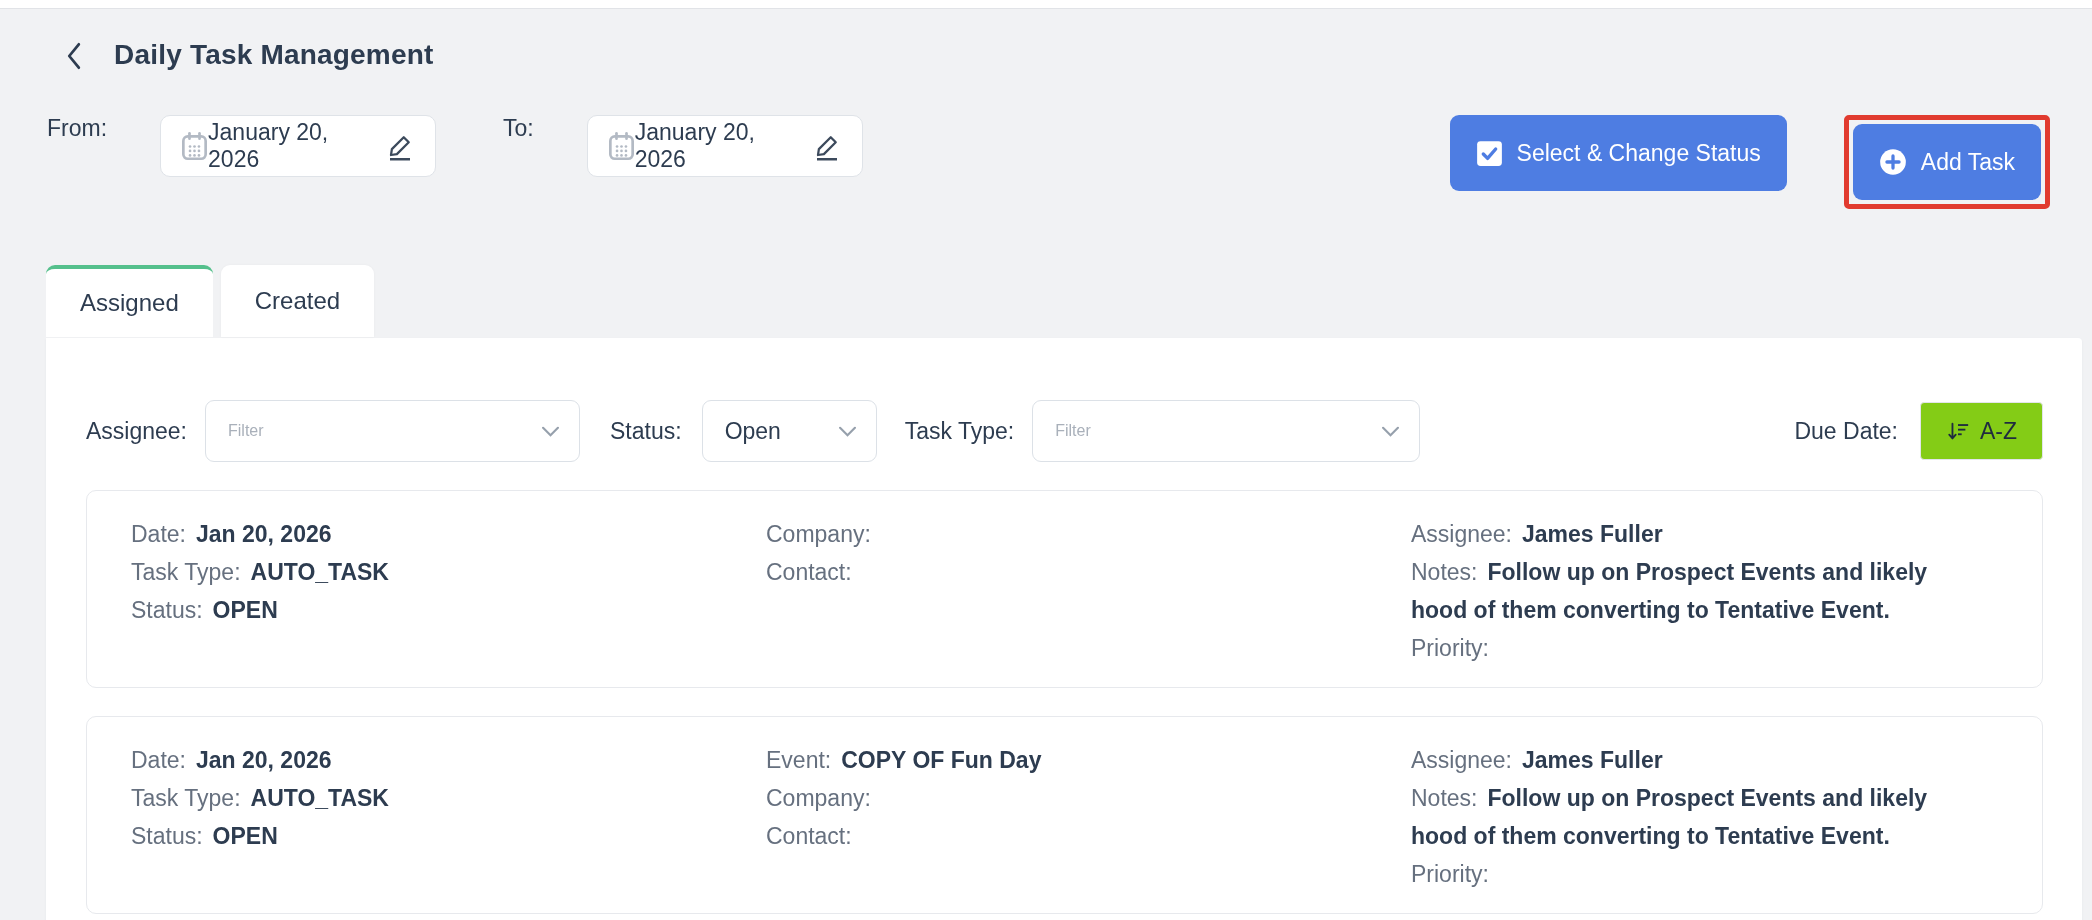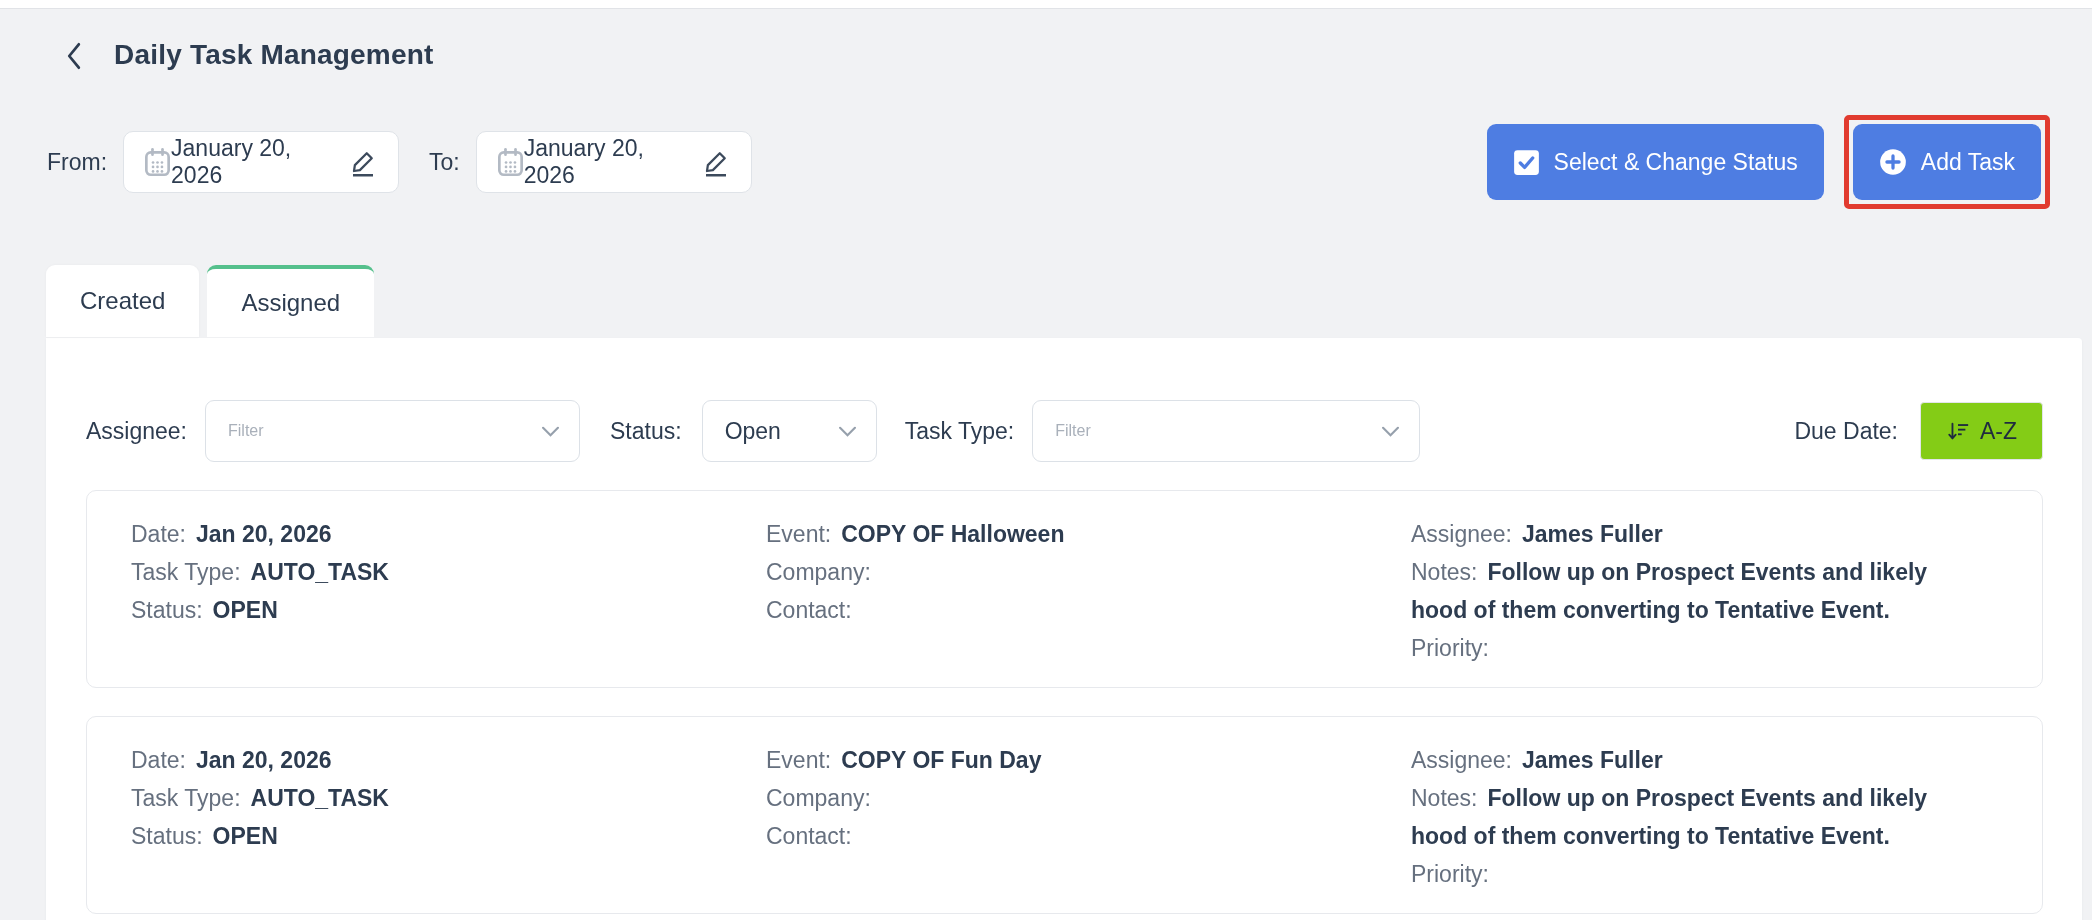--- a/index.html
+++ b/index.html
@@ -12,21 +12,21 @@
     position:relative;
   }
   .top-strip{height:8px;background:#ffffff;border-bottom:1px solid #e1e3e7;}
 
   
   .header{display:flex;gap:26px;padding:30px 0 0 58px;}
   .back-btn{display:flex;align-items:center;justify-content:center;width:30px;height:34px;cursor:pointer;background:none;border:none;padding:0;}
   .page-title{font-size:28px;font-weight:700;letter-spacing:.2px;}
 
   
-  .controls-row{display:flex;align-items:center;margin-top:42px;padding:0 42px 0 47px;}
+  .controls-row{display:flex;margin-top:42px;padding:0 42px 0 47px;gap:37px;}
   .ctl-label{font-size:23px;margin-right:16px;}
   .date-box{display:flex;align-items:center;background:#fff;border:1px solid #dfe3e8;border-radius:10px;height:62px;width:276px;padding:0 20px;box-sizing:border-box;justify-content:space-between;cursor:pointer;}
   .date-box .date-text{font-size:23px;color:#2d3c50;}
   .to-label{margin-left:30px;}
   .spacer{flex:1;}
   .btn-blue{display:flex;align-items:center;gap:14px;background:#4e7de2;color:#fff;border:none;border-radius:9px;height:76px;padding:0 26px;font-size:23px;font-family:"Liberation Sans",sans-serif;font-weight:500;cursor:pointer;white-space:nowrap;}
   .select-status-btn{margin-right:20px;}
   .add-task-wrap{border:5px solid #e13b2f;border-radius:5px;padding:4px;}
 
   
@@ -154,25 +154,25 @@
           <circle cx="12" cy="12" r="11" fill="#ffffff"></circle>
           <path d="M12 6.8 V17.2 M6.8 12 H17.2" stroke="#4e7de2" stroke-width="2.8" stroke-linecap="round"></path>
         </svg>
       </span>
       <span>Add Task</span>
     </button>
   </div>
 </div>
 
 <div class="tabs">
+  <div class="tab active">
+    <span>Assigned</span>
+  </div>
   <div class="tab">
     <span>Created</span>
-  </div>
-  <div class="tab active">
-    <span>Assigned</span>
   </div>
 </div>
 
 <div class="panel">
 
   <div class="filter-row">
     <span class="f-label">Assignee:</span>
     <div class="select sel-assignee">
       <span class="placeholder">Filter</span>
       <span>
@@ -218,21 +218,20 @@
     </button>
   </div>
 
   <div class="card">
     <div class="col">
       <div class="field"><span class="lbl">Date:</span><span class="val">Jan 20, 2026</span></div>
       <div class="field"><span class="lbl">Task Type:</span><span class="val">AUTO_TASK</span></div>
       <div class="field"><span class="lbl">Status:</span><span class="val">OPEN</span></div>
     </div>
     <div class="col">
-      <div class="field"><span class="lbl">Event:</span><span class="val">COPY OF Halloween</span></div>
       <div class="field"><span class="lbl">Company:</span><span class="val"></span></div>
       <div class="field"><span class="lbl">Contact:</span><span class="val"></span></div>
     </div>
     <div class="col notes-col">
       <div class="field"><span class="lbl">Assignee:</span><span class="val">James Fuller</span></div>
       <div class="field"><span class="lbl">Notes:</span><span class="val">Follow up on Prospect Events and likely hood of them converting to Tentative Event.</span></div>
       <div class="field"><span class="lbl">Priority:</span><span class="val"></span></div>
     </div>
   </div>
 

